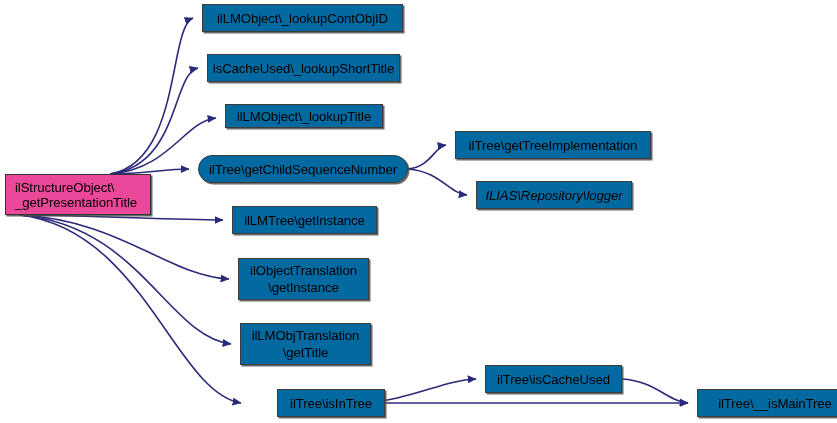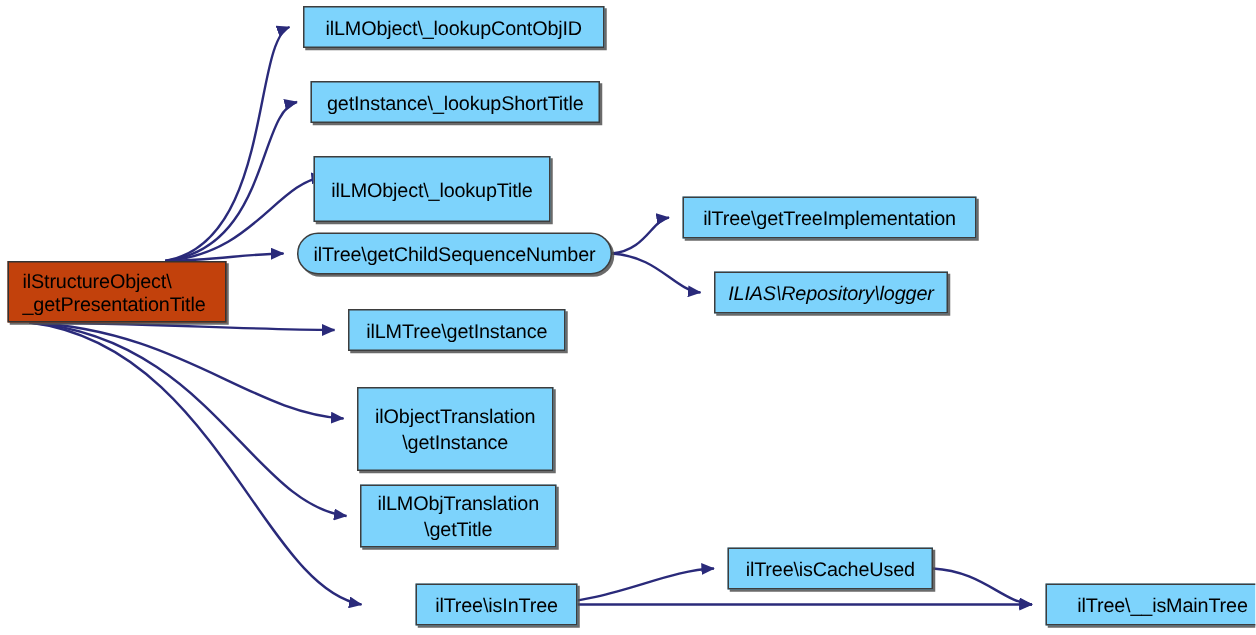--- a/index.html
+++ b/index.html
@@ -20,35 +20,35 @@
     left: 0;
     top: 0;
     width: 837px;
     height: 423px;
     pointer-events: none;
   }
   .node {
     position: absolute;
     box-sizing: border-box;
     border: 1px solid #3d3d3d;
-    background: #7dd3fc;
+    background: #0369a1;
     color: #000000;
     font-size: 13.2px;
     line-height: 15px;
     display: flex;
     align-items: center;
     justify-content: center;
     text-align: center;
     white-space: pre-line;
     letter-spacing: -0.1px;
     box-shadow: 1.5px 1.5px 0 0 rgba(80,80,80,0.85);
     z-index: 2;
   }
   .node.root {
-    background: #c2410c;
+    background: #ec4899;
     border: 1px solid #333333;
     justify-content: flex-start;
     text-align: left;
     padding-left: 9px;
   }
   .node.two-line {
     line-height: 17px;
   }
 </style>
 </head>
@@ -75,25 +75,25 @@
         <path d="M408,169 C439.26,171.08 449.3,193.44 467,195" marker-end="url(#arrow)"></path>
         <path d="M358,403 C411.00000000000006,401.08 440.6,380.44 476,379" marker-end="url(#arrow)"></path>
         <path d="M358,403 C483.4,403 589,403 688,403" marker-end="url(#arrow)"></path>
         <path d="M622,379 C655.24,380.92 668.2,401.56 688,403" marker-end="url(#arrow)"></path>
       </g>
   </svg>
 
   <div class="node root" style="left: 5px; top: 174px; width: 146px; height: 41px;">ilStructureObject\
 _getPresentationTitle</div>
   <div class="node" style="left: 202px; top: 4px; width: 201px; height: 28px;">ilLMObject\_lookupContObjID</div>
-  <div class="node" style="left: 207px; top: 54px; width: 193px; height: 28px;">getInstance\_lookupShortTitle</div>
-  <div class="node" style="left: 209px; top: 104px; width: 158px; height: 44px;">ilLMObject\_lookupTitle</div>
+  <div class="node" style="left: 207px; top: 54px; width: 193px; height: 28px;">isCacheUsed\_lookupShortTitle</div>
+  <div class="node" style="left: 225px; top: 104px; width: 158px; height: 24px;">ilLMObject\_lookupTitle</div>
   <div class="node" style="left: 198px; top: 155px; width: 210px; height: 28px; border-radius: 14px;">ilTree\getChildSequenceNumber</div>
   <div class="node" style="left: 232px; top: 206px; width: 145px; height: 28px;">ilLMTree\getInstance</div>
-  <div class="node two-line" style="left: 238px; top: 258px; width: 131px; height: 56px;">ilObjectTranslation
+  <div class="node two-line" style="left: 238px; top: 258px; width: 131px; height: 42px;">ilObjectTranslation
 \getInstance</div>
   <div class="node two-line" style="left: 240px; top: 323px; width: 131px; height: 42px;">ilLMObjTranslation
 \getTitle</div>
   <div class="node" style="left: 250px; top: 389px; width: 108px; height: 28px; margin-left: 27px;">ilTree\isInTree</div>
   <div class="node" style="left: 455px; top: 131px; width: 196px; height: 28px;">ilTree\getTreeImplementation</div>
   <div class="node" style="left: 476px; top: 181px; width: 156px; height: 28px; font-style: italic;">ILIAS\Repository\logger</div>
   <div class="node" style="left: 485px; top: 365px; width: 137px; height: 28px;">ilTree\isCacheUsed</div>
   <div class="node" style="left: 697px; top: 389px; width: 156px; height: 28px;">ilTree\__isMainTree</div>
 
 </div>

